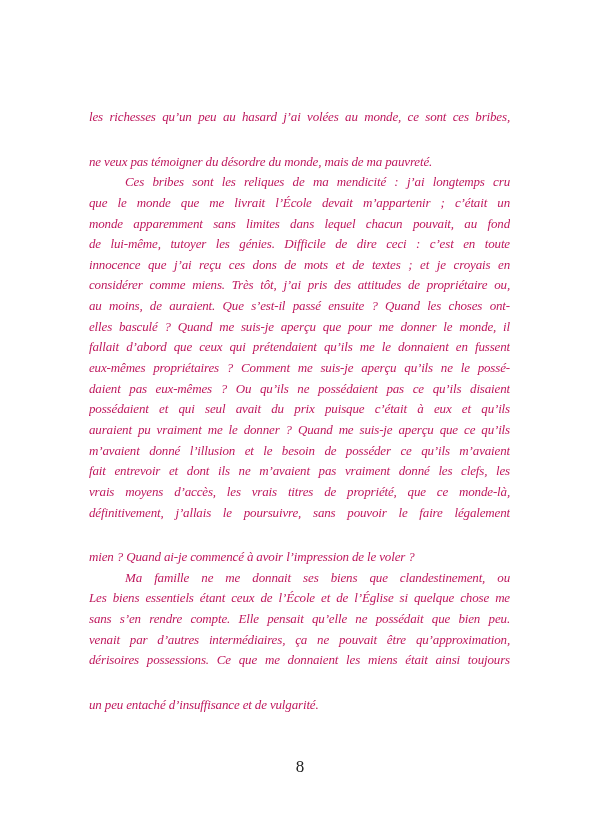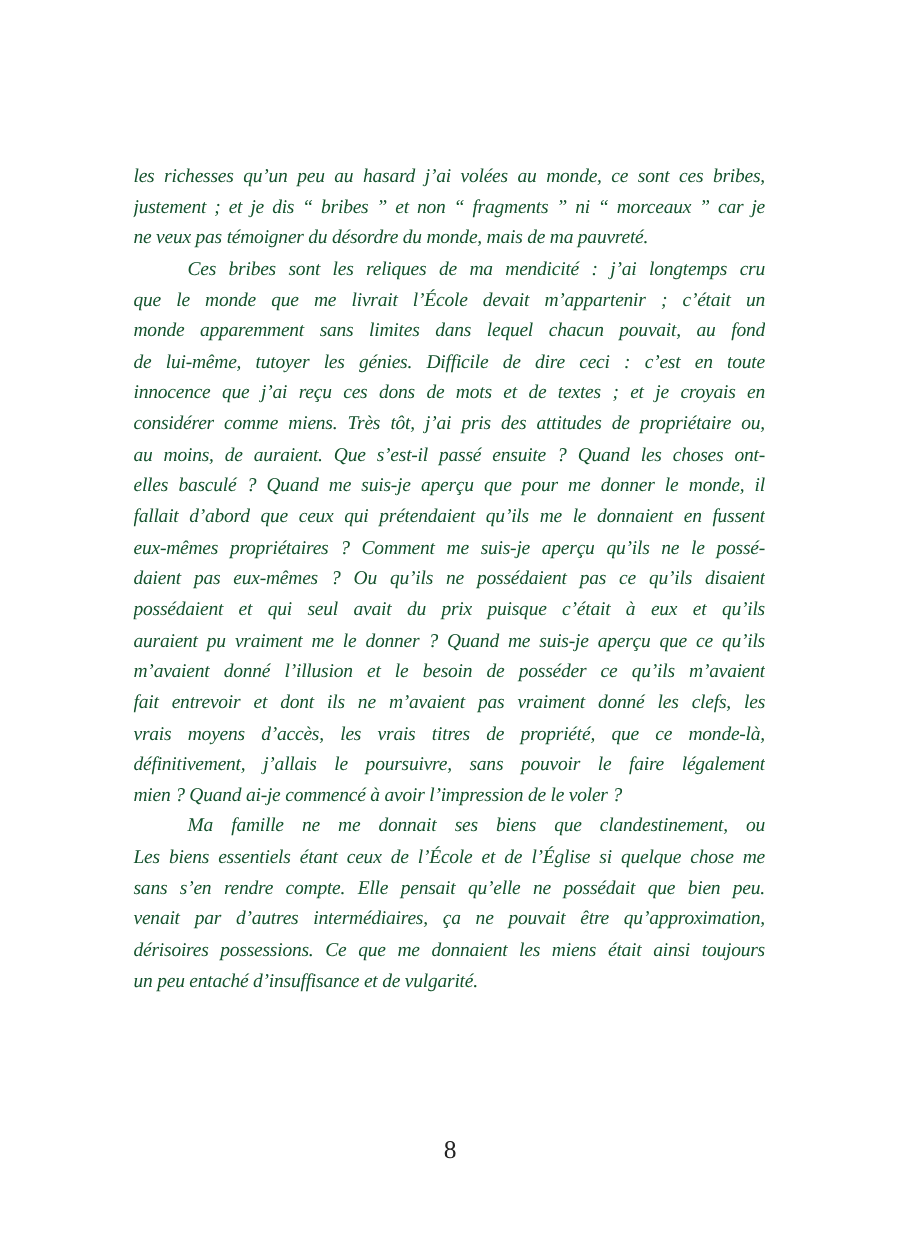--- a/index.html
+++ b/index.html
@@ -14,32 +14,33 @@
     background: #ffffff;
     overflow: hidden;
   }
   .text-block {
     position: absolute;
     left: 89px; top: 107px; width: 421px;
     font-family: "Liberation Serif", "DejaVu Serif", serif;
     font-style: italic;
     font-size: 13px;
     letter-spacing: -0.15px;
-    color: #14532d;
+    color: #be185d;
   }
   .line {
     height: 20.65px;
     line-height: 20.65px;
     overflow: hidden;
     text-align: justify;
     text-align-last: justify;
   }
   .line.end {
     text-align: left;
     text-align-last: left;
+    margin-top: 24px;
   }
   .line.indent {
     padding-left: 36px;
   }
   .folio {
     position: absolute;
     top: 757px; left: 0; width: 100%;
     text-align: center;
     font-family: "Liberation Serif", "DejaVu Serif", serif;
     font-style: normal;
@@ -48,21 +49,20 @@
   }
 </style>
 </head>
 <body>
 
 <div class="page">
   <div class="text-block">
 
     <div class="paragraph">
       <div class="line">les richesses qu’un peu au hasard j’ai volées au monde, ce sont ces bribes,</div>
-      <div class="line">justement ; et je dis “ bribes ” et non “ fragments ” ni “ morceaux ” car je</div>
       <div class="line end">ne veux pas témoigner du désordre du monde, mais de ma pauvreté.</div>
     </div>
 
     <div class="paragraph">
       <div class="line indent">Ces bribes sont les reliques de ma mendicité : j’ai longtemps cru</div>
       <div class="line">que le monde que me livrait l’École devait m’appartenir ; c’était un</div>
       <div class="line">monde apparemment sans limites dans lequel chacun pouvait, au fond</div>
       <div class="line">de lui-même, tutoyer les génies. Difficile de dire ceci : c’est en toute</div>
       <div class="line">innocence que j’ai reçu ces dons de mots et de textes ; et je croyais en</div>
       <div class="line">considérer comme miens. Très tôt, j’ai pris des attitudes de propriétaire ou,</div>

